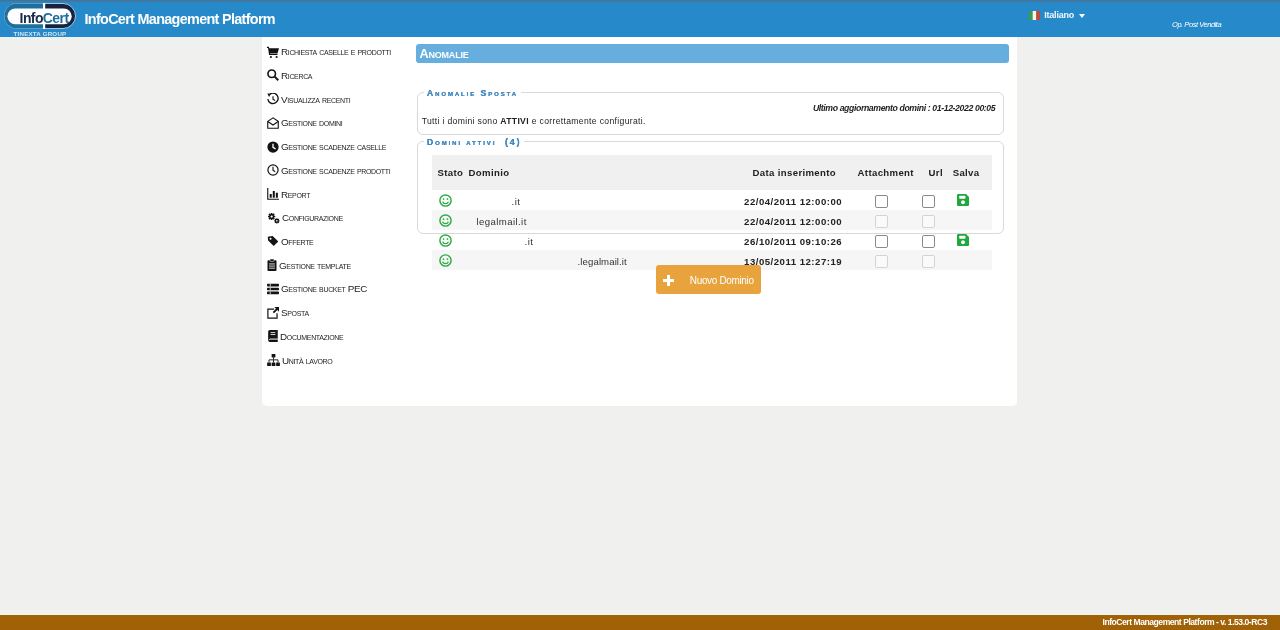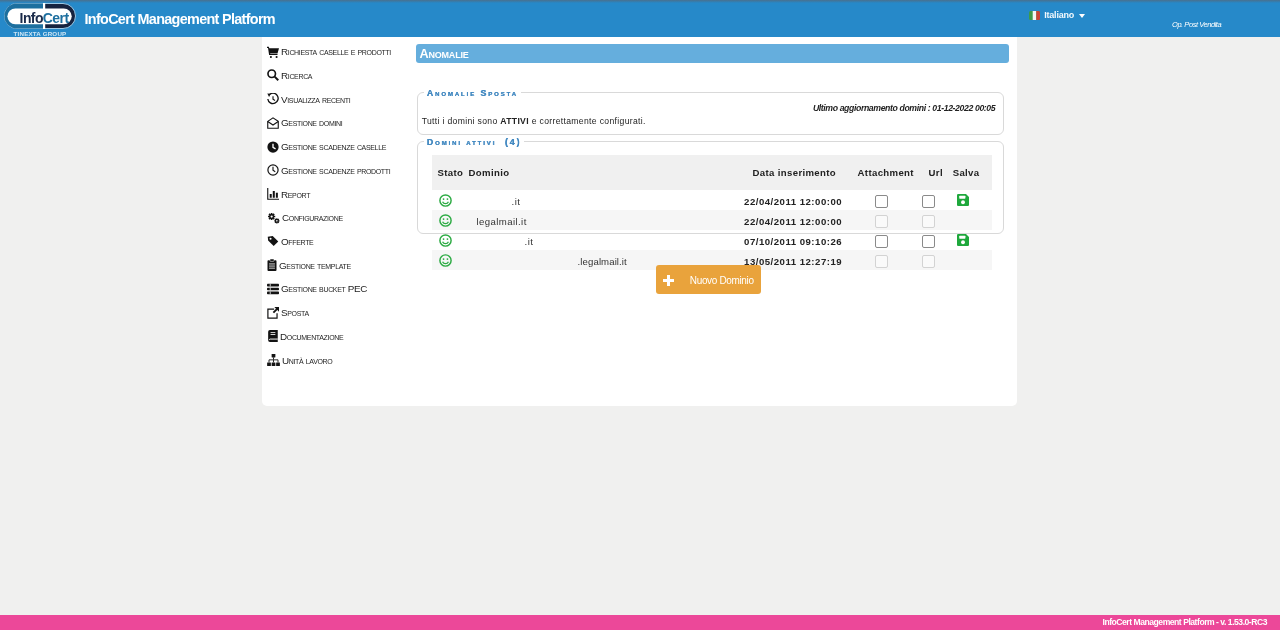--- a/index.html
+++ b/index.html
@@ -71,21 +71,21 @@
 .cb.dis { border-color:#d3d3d3; background:#fafafa; }
 .domtxt { display:inline-block; }
 
 
 .btn { position:absolute; left:239.8px; top:228.3px; width:104.8px; height:28.5px; background:#e9a33c;
   border-radius:3px; color:#fff; font-size:10px; line-height:28.5px; letter-spacing:-0.35px; }
 .btn .plussvg { position:absolute; left:7px; top:10px; }
 .btn .lbl { position:absolute; left:34px; top:2px; }
 
 
-.footer { position:absolute; left:0; top:615.3px; width:1280px; height:14.7px; background:#ec4899;
+.footer { position:absolute; left:0; top:615.3px; width:1280px; height:14.7px; background:#a16207;
   color:#fff; font-size:8.6px; font-weight:bold; text-align:right; line-height:14.7px;
   padding-right:13px; letter-spacing:-0.48px; }
 </style>
 </head>
 <body>
 
 <div class="topbar">
   <svg class="logo" width="72" height="26" viewBox="0 0 72 26">
     <defs>
         <clipPath id="lh">
@@ -252,21 +252,21 @@
           <td class="c-salva"></td>
         </tr>
         <tr>
           <td class="c-stato"><svg width="13" height="13" style="vertical-align:-1px" viewBox="0 0 16 16">
                   <circle cx="8" cy="8" r="6.9" fill="none" stroke="#2dab44" stroke-width="1.8"></circle>
                   <circle cx="5.6" cy="6.2" r="1.1" fill="#2dab44"></circle>
                   <circle cx="10.4" cy="6.2" r="1.1" fill="#2dab44"></circle>
                   <path fill="none" stroke="#2dab44" stroke-width="1.6" d="M4.4 9.4a3.9 3.9 0 0 0 7.2 0"></path>
                 </svg></td>
           <td class="c-dom"><span class="domtxt" style="padding-left:58px">.it</span></td>
-          <td class="c-data">07/10/2011 09:10:26</td>
+          <td class="c-data">26/10/2011 09:10:26</td>
           <td class="c-att"><span class="cb"></span></td>
           <td class="c-url"><span class="cb"></span></td>
           <td class="c-salva"><svg width="12" height="12" viewBox="0 0 16 16">
                   <path fill="#1fa83c" d="M0 1.5A1.5 1.5 0 0 1 1.5 0H12l4 4v10.5a1.5 1.5 0 0 1-1.5 1.5h-13A1.5 1.5 0 0 1 0 14.5z"></path>
                   <rect x="3" y="2.2" width="8.2" height="4" rx="0.8" fill="#fff"></rect>
                   <circle cx="8" cy="11" r="2.6" fill="#fff"></circle>
                 </svg></td>
         </tr>
         <tr class="alt">
           <td class="c-stato"><svg width="13" height="13" style="vertical-align:-1px" viewBox="0 0 16 16">

